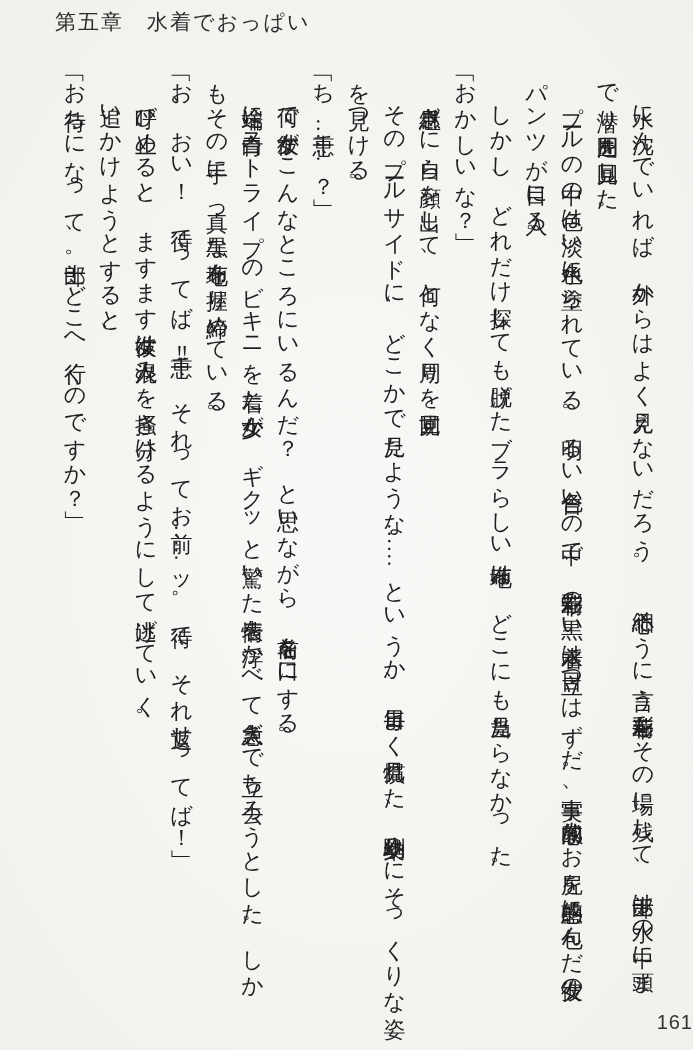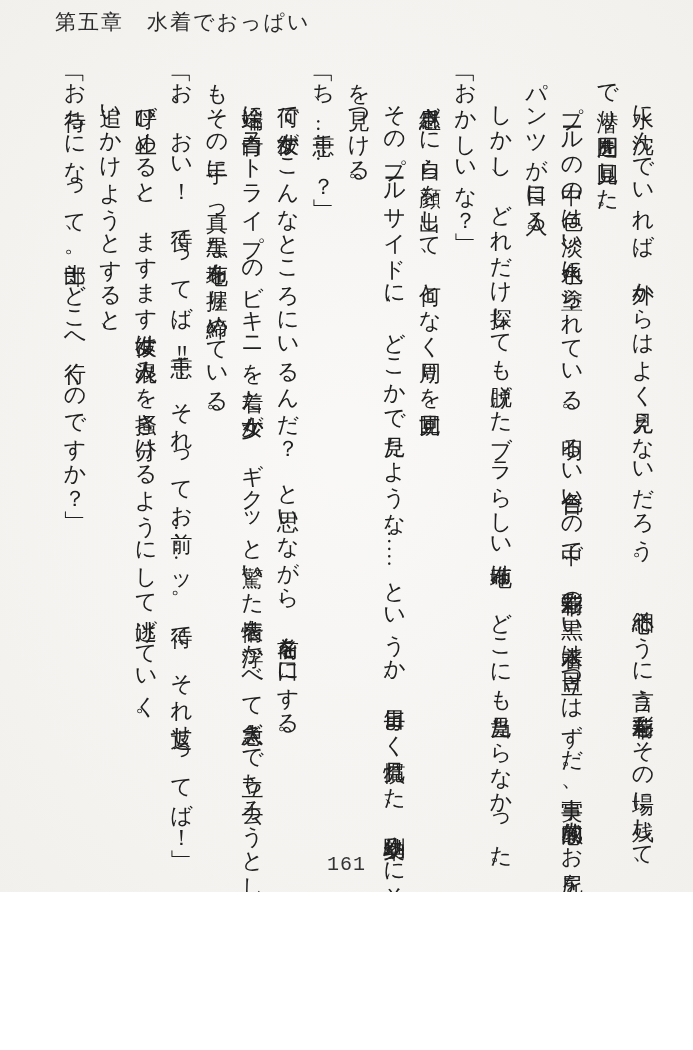--- a/index.html
+++ b/index.html
@@ -6,21 +6,21 @@
 
   html, body {
     width: 693px;
     height: 1050px;
     font-family: "Liberation Serif", "DejaVu Serif", serif;
   }
 
   .page {
     position: relative;
     width: 693px;
-    height: 892px;
+    height: 1050px;
     background: #f6f5f2;
     background-image:
       radial-gradient(ellipse at 50% 50%, rgba(255,255,255,0.35) 0%, rgba(0,0,0,0.018) 100%);
     color: #1f1f1f;
     overflow: hidden;
   }
 
   .chapter-header {
     position: absolute;
     top: 8px;
@@ -51,25 +51,25 @@
 
   .body-text p.indent {
     text-indent: 1em;
   }
 
   .page-number {
     position: absolute;
     bottom: 16px;
     left: 0;
     width: 100%;
-    text-align: center;
+    text-align: right;
     font-size: 20px;
     letter-spacing: 1px;
     color: #333333;
-    font-family: Liberation Mono, monospace;
+    font-family: Liberation Sans, sans-serif;
   }
 </style>
 </head>
 <body>
 
 <div class="page">
 
   <div class="chapter-header">第五章　水着でおっぱい</div>
 
   <div class="body-text">

